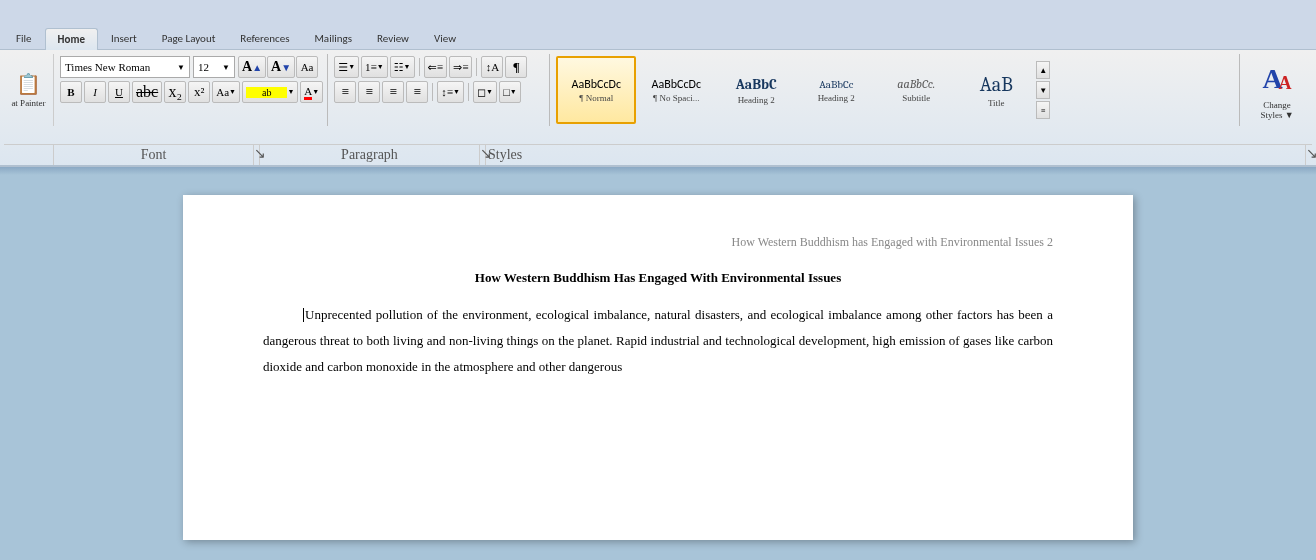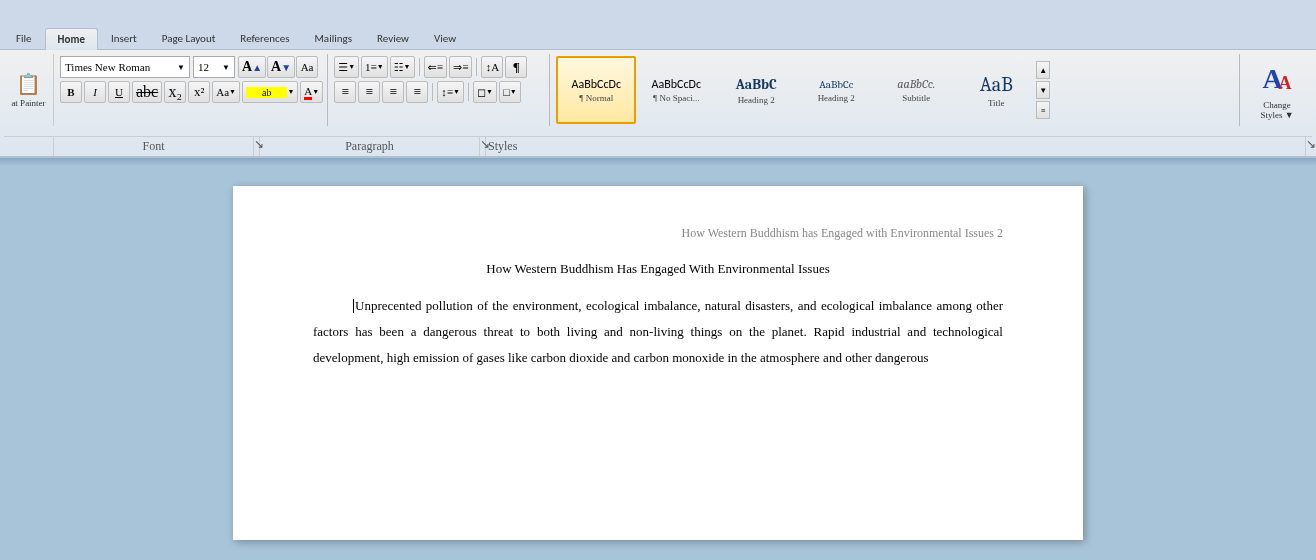--- a/index.html
+++ b/index.html
@@ -242,24 +242,24 @@
       font-size: 9px;
       color: #333;
       text-align: center;
       margin-top: 2px;
       white-space: nowrap;
     }
 
     
     .toolbar-labels {
       display: flex;
-      font-size: 12px;
+      font-size: 14px;
       color: #555;
       border-top: 1px solid #ccc;
-      margin-top: 10px;
+      margin-top: 18px;
     }
 
     .tl-font {
       min-width: 200px;
       text-align: center;
       padding: 2px;
       border-right: 1px solid #ccc;
     }
 
     .tl-paragraph {
@@ -281,39 +281,39 @@
       flex: 1;
       background: #a8c4d8;
       display: flex;
       justify-content: center;
       padding: 20px 40px;
       overflow: hidden;
     }
 
     .page {
       background: white;
-      width: 850px;
+      width: 950px;
       box-shadow: 2px 2px 8px rgba(0,0,0,0.3);
       padding: 40px 80px 40px 80px;
       position: relative;
     }
 
     .page-header {
       text-align: right;
       font-size: 12px;
       color: #888;
       margin-bottom: 20px;
       font-family: 'Times New Roman', serif;
     }
 
     .page-title {
       text-align: center;
       font-size: 13px;
       font-family: 'Times New Roman', serif;
-      font-weight: normal;
+      font-weight: bold;
       margin-bottom: 16px;
     }
 
     .page-subtitle {
       text-align: center;
       font-size: 13px;
       font-family: 'Times New Roman', serif;
       font-weight: bold;
       margin-bottom: 16px;
     }

